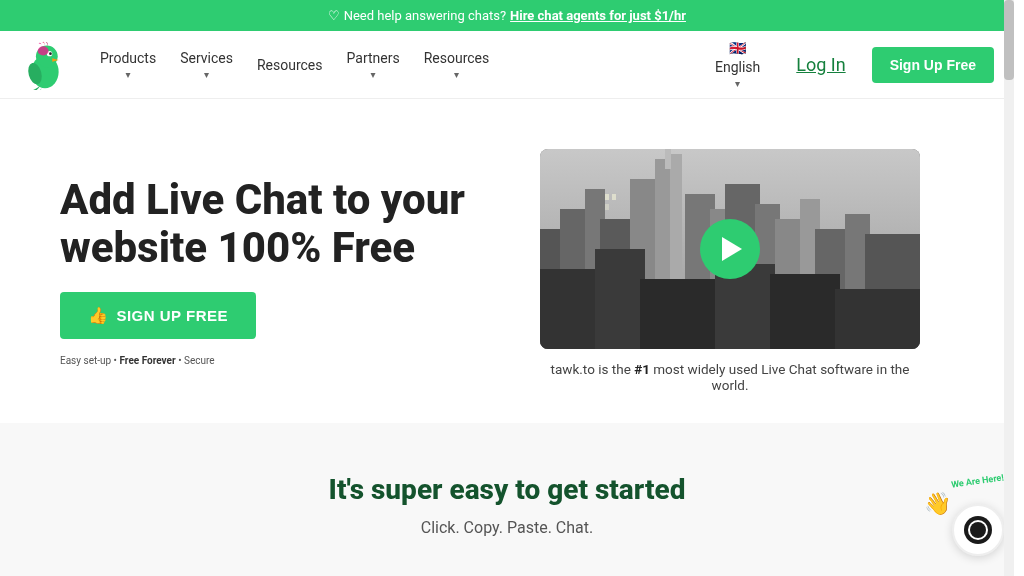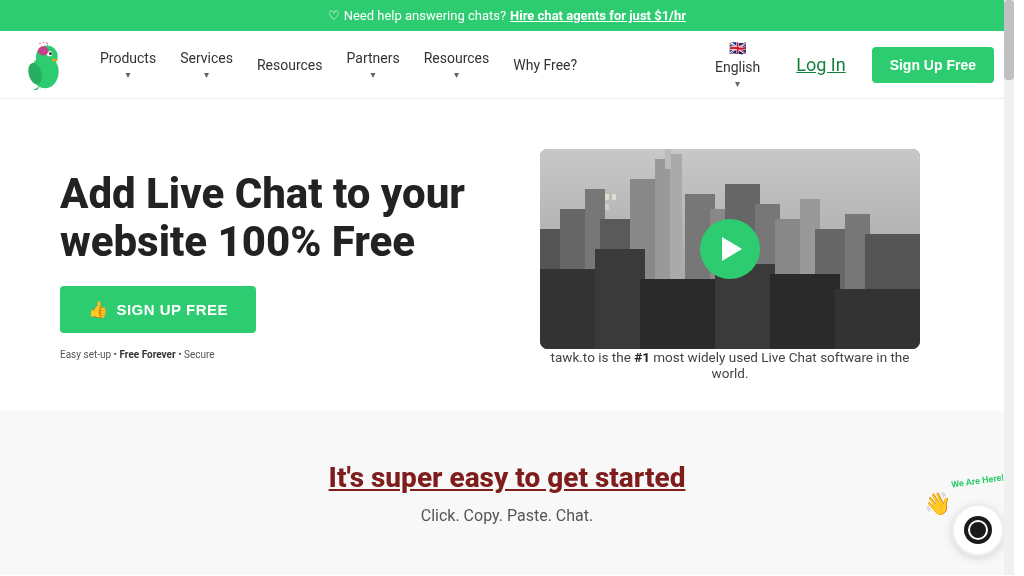--- a/index.html
+++ b/index.html
@@ -182,36 +182,36 @@
       height: 0;
       border-top: 12px solid transparent;
       border-bottom: 12px solid transparent;
       border-left: 20px solid white;
       margin-left: 4px;
     }
     .video-caption {
       text-align: center;
       font-size: 13.5px;
       color: #444;
+      margin-top: 12px;
       padding: 0 10px;
     }
     .video-caption strong { color: #222; }
 
     
     .easy-section {
       background: #f8f8f8;
       padding: 50px 60px;
       text-align: center;
     }
     .easy-title {
       font-size: 28px;
       font-weight: 800;
-      color: #7f1d1d;
+      color: #14532d;
       margin-bottom: 12px;
-      text-decoration: underline;
     }
     .easy-subtitle {
       font-size: 16px;
       color: #555;
     }
 
     
     .chat-widget {
       position: fixed;
       bottom: 20px;
@@ -289,23 +289,20 @@
       <div class="nav-item">
         <span>Resources</span>
       </div>
       <div class="nav-item">
         <span>Partners</span>
         <span class="chevron">▾</span>
       </div>
       <div class="nav-item">
         <span>Resources</span>
         <span class="chevron">▾</span>
-      </div>
-      <div class="nav-item">
-        <span>Why Free?</span>
       </div>
     </div>
 
     <div class="nav-right">
       <div class="nav-item">
         <span class="flag-icon">🇬🇧</span>
         <span>English</span>
         <span class="chevron">▾</span>
       </div>
       <span class="login-btn">Log In</span>

